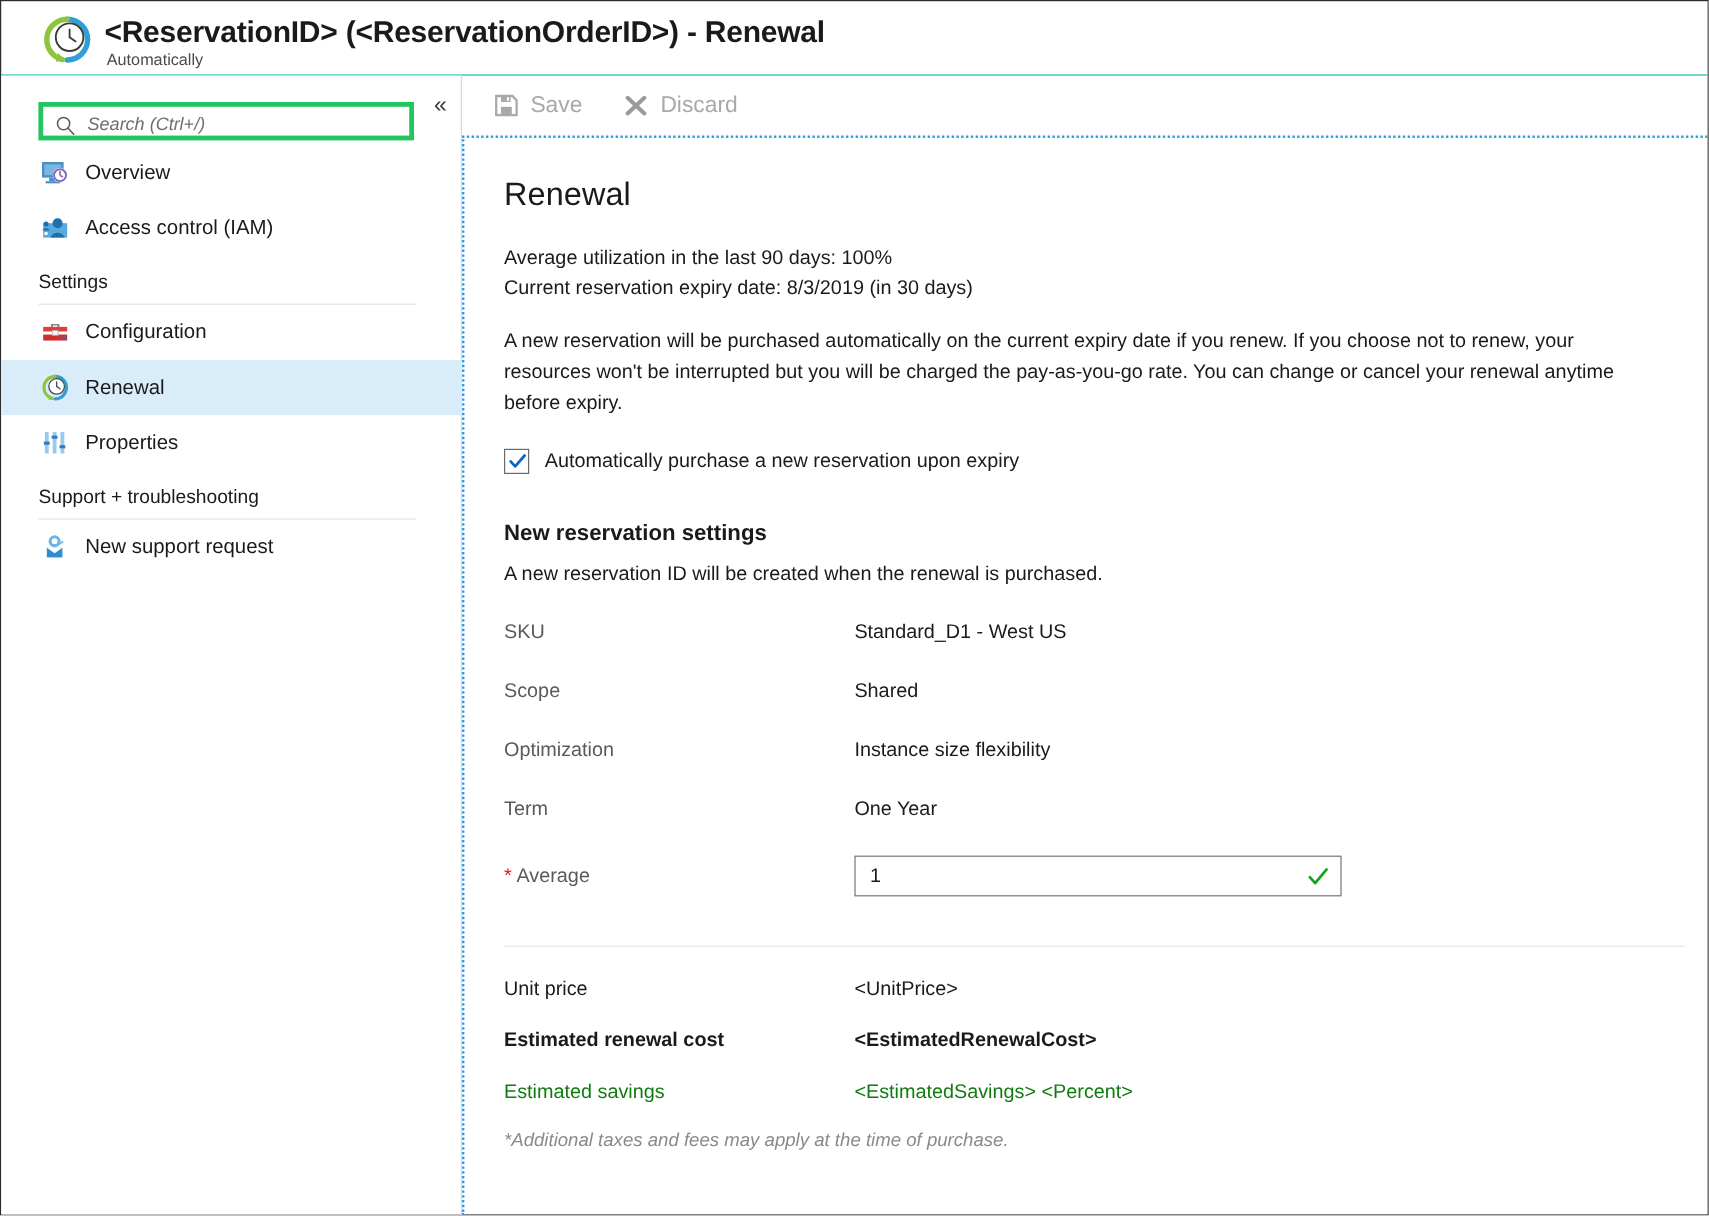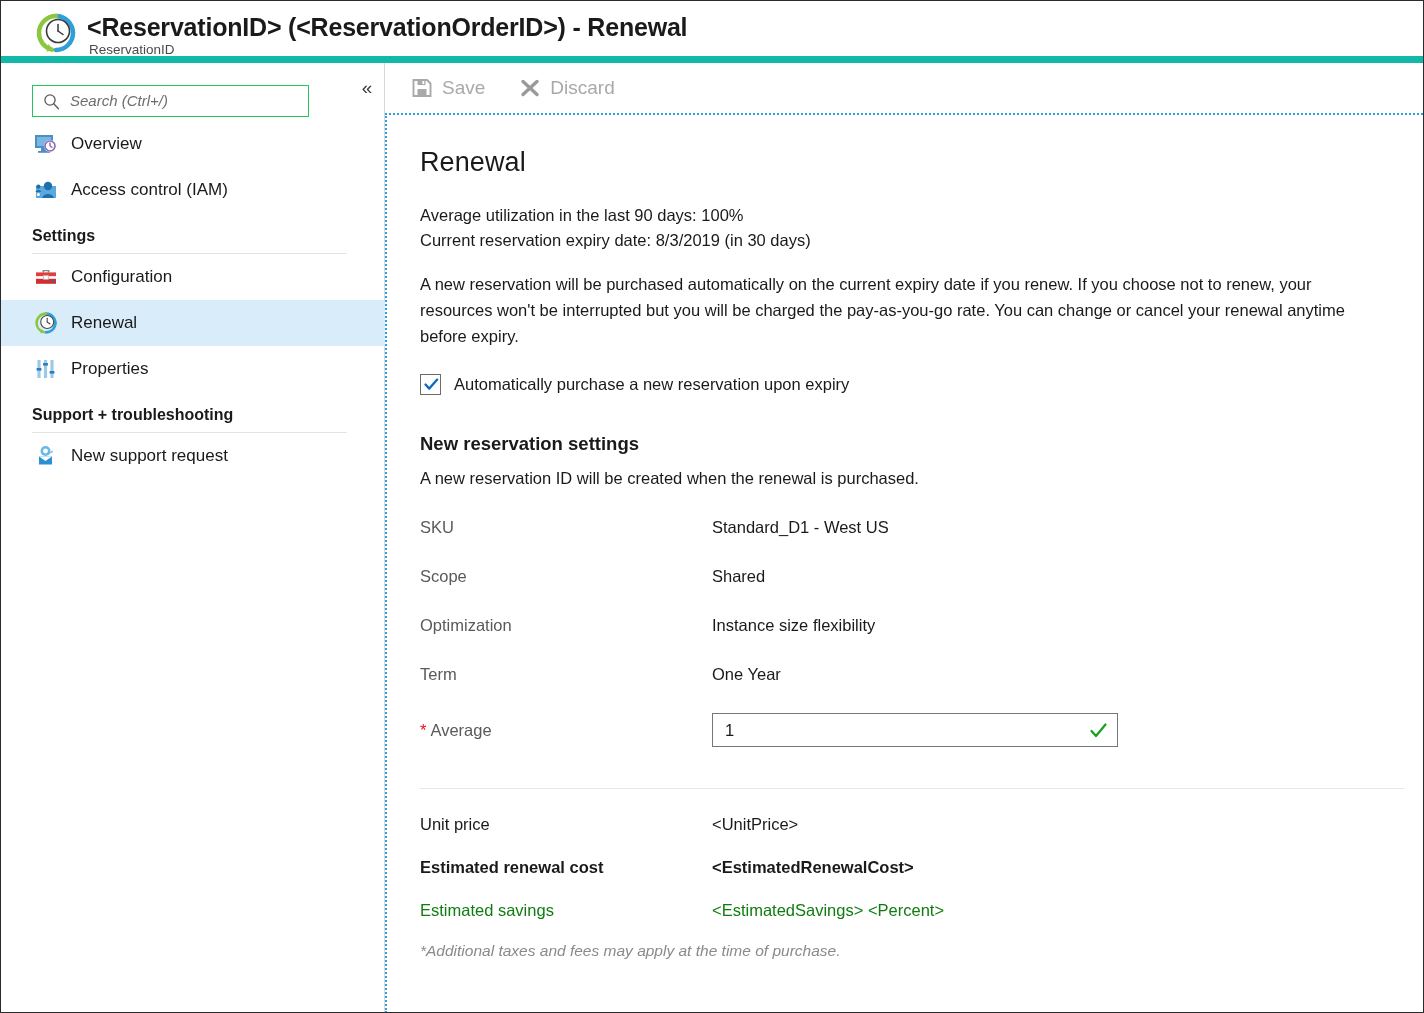--- a/index.html
+++ b/index.html
@@ -21,21 +21,21 @@
     background: #ffffff;
     overflow: hidden;
   }
 
   
   .header {
     position: absolute;
     left: 0; top: 0;
     width: 1422px;
     height: 62px;
-    border-bottom: 7px solid #14b8a6;
+    border-bottom: 1px solid #14b8a6;
     box-sizing: border-box;
   }
   .header-logo {
     position: absolute;
     left: 32px; top: 9px;
     width: 46px; height: 46px;
   }
   .header-title {
     position: absolute;
     left: 86px; top: 12px;
@@ -64,22 +64,22 @@
     box-sizing: border-box;
   }
   .search-row {
     position: absolute;
     left: 0; top: 0;
     width: 384px; height: 58px;
   }
   .search-box {
     position: absolute;
     left: 31px; top: 22px;
-    width: 277px; height: 32px;
-    border: 1px solid #22c55e;
+    width: 313px; height: 32px;
+    border: 4px solid #22c55e;
     box-sizing: border-box;
     background: #fff;
   }
   .search-icon {
     position: absolute;
     left: 10px; top: 7px;
     width: 17px; height: 17px;
   }
   .search-placeholder {
     position: absolute;
@@ -130,21 +130,21 @@
     white-space: nowrap;
   }
   .nav-gap { height: 14px; }
   .nav-group {
     padding-left: 31px;
     padding-right: 38px;
     box-sizing: border-box;
   }
   .nav-group-title {
     font-size: 16px;
-    font-weight: bold;
+    font-weight: normal;
     color: #1a1a1a;
     padding-bottom: 8px;
     white-space: nowrap;
   }
   .nav-group-rule {
     height: 1px;
     background: #e3e3e3;
     width: 100%;
   }
 
@@ -357,21 +357,21 @@
         <path d="M23 6 A17 17 0 0 1 40 23" fill="none" stroke="#2f9fd8" stroke-width="4.5" stroke-linecap="round"></path>
         <path d="M40 23 A17 17 0 0 1 23 40" fill="none" stroke="#2f9fd8" stroke-width="4.5" stroke-linecap="round"></path>
         <path d="M23 6 A17 17 0 0 0 6 23 A17 17 0 0 0 19 39.6" fill="none" stroke="#8cc63f" stroke-width="4.5" stroke-linecap="round"></path>
         <path d="M15.5 34 L20.5 40.5 L13.5 41.5 Z" fill="#8cc63f"></path>
         <circle cx="25" cy="21" r="11.5" fill="#ffffff" stroke="#3a3a3a" stroke-width="1.6"></circle>
         <line x1="25" y1="21" x2="25" y2="14.5" stroke="#3a3a3a" stroke-width="1.5" stroke-linecap="round"></line>
         <line x1="25" y1="21" x2="30" y2="24.5" stroke="#3a3a3a" stroke-width="1.5" stroke-linecap="round"></line>
       </svg>
     </div>
     <div class="header-title">&lt;ReservationID&gt; (&lt;ReservationOrderID&gt;) - Renewal</div>
-    <div class="header-subtitle">ReservationID</div>
+    <div class="header-subtitle">Automatically</div>
   </div>
 
   <div class="sidebar">
 
     <div class="search-row">
       <div class="search-box">
         <span class="search-icon">
           <svg viewBox="0 0 17 17" width="17" height="17">
             <circle cx="7" cy="7" r="5.1" fill="none" stroke="#5a5a5a" stroke-width="1.3"></circle>
             <line x1="10.8" y1="10.8" x2="15.4" y2="15.8" stroke="#5a5a5a" stroke-width="1.3" stroke-linecap="round"></line>

